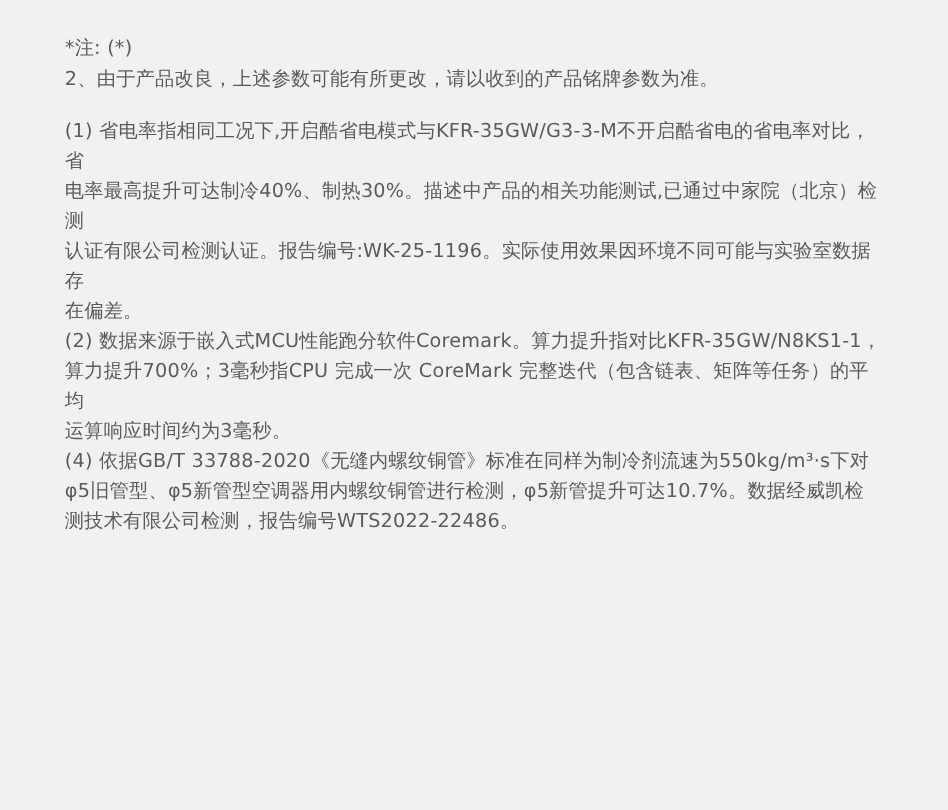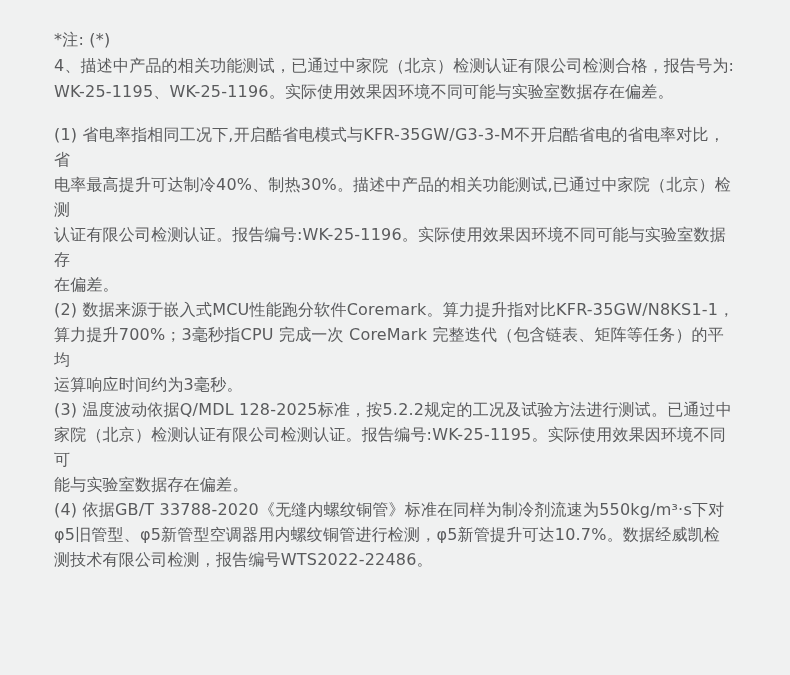--- a/index.html
+++ b/index.html
@@ -37,34 +37,30 @@
     line-height: 25px;
   }
 </style>
 </head>
 <body>
 
 <div class="content">
 
   <section class="notes">
     <p>*注: (*)</p>
-    <p>4、描述中产品的相关功能测试，已通过中家院（北京）检测认证有限公司检测合格，报告号为:
-WK-25-1195、WK-25-1196。实际使用效果因环境不同可能与实验室数据存在偏差。</p>
+    <p>2、由于产品改良，上述参数可能有所更改，请以收到的产品铭牌参数为准。</p>
   </section>
 
   <section class="footnotes">
     <p>(1) 省电率指相同工况下,开启酷省电模式与KFR-35GW/G3-3-M不开启酷省电的省电率对比，省
 电率最高提升可达制冷40%、制热30%。描述中产品的相关功能测试,已通过中家院（北京）检测
 认证有限公司检测认证。报告编号:WK-25-1196。实际使用效果因环境不同可能与实验室数据存
 在偏差。</p>
     <p>(2) 数据来源于嵌入式MCU性能跑分软件Coremark。算力提升指对比KFR-35GW/N8KS1-1，
 算力提升700%；3毫秒指CPU 完成一次 CoreMark 完整迭代（包含链表、矩阵等任务）的平均
 运算响应时间约为3毫秒。</p>
-    <p>(3) 温度波动依据Q/MDL 128-2025标准，按5.2.2规定的工况及试验方法进行测试。已通过中
-家院（北京）检测认证有限公司检测认证。报告编号:WK-25-1195。实际使用效果因环境不同可
-能与实验室数据存在偏差。</p>
     <p>(4) 依据GB/T 33788-2020《无缝内螺纹铜管》标准在同样为制冷剂流速为550kg/m³·s下对
 φ5旧管型、φ5新管型空调器用内螺纹铜管进行检测，φ5新管提升可达10.7%。数据经威凯检
 测技术有限公司检测，报告编号WTS2022-22486。</p>
 
   </section>
 
 </div>
 
 </body></html>

